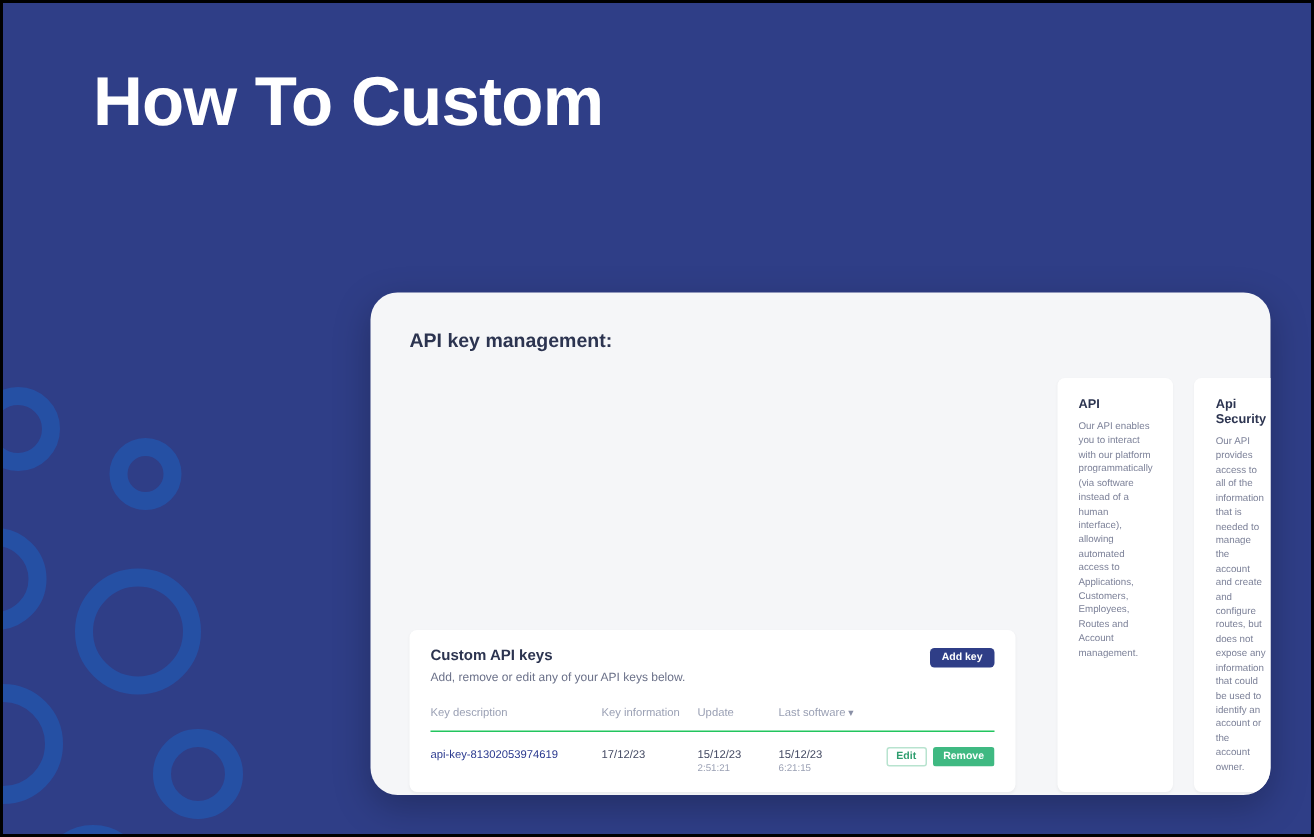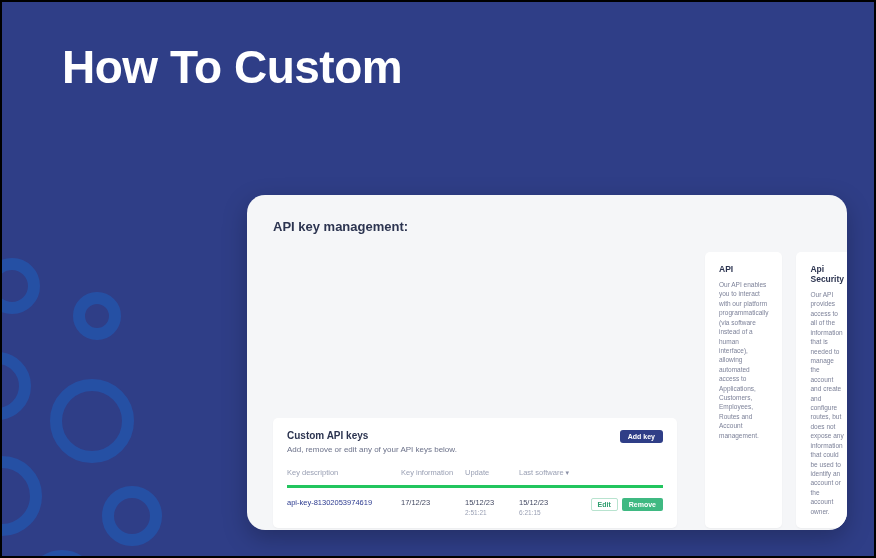--- a/index.html
+++ b/index.html
@@ -91,21 +91,21 @@
   .keys-table { width: 100%; font-size: 7.5px; }
   .kt-head, .kt-row {
     display: grid;
     grid-template-columns: 110px 60px 50px 60px 80px;
     align-items: flex-start;
     gap: 4px;
   }
   .kt-head {
     color: #9aa0b4;
     padding-bottom: 8px;
-    border-bottom: 3px solid #22c55e;
+    border-bottom: 1px solid #22c55e;
   }
   .kt-head .sortable::after {
     content: " \25BE";
     font-size: 7px;
     color: #8a90a6;
   }
   .kt-row {
     padding-top: 10px;
     font-size: 7.5px;
     color: #444a63;

